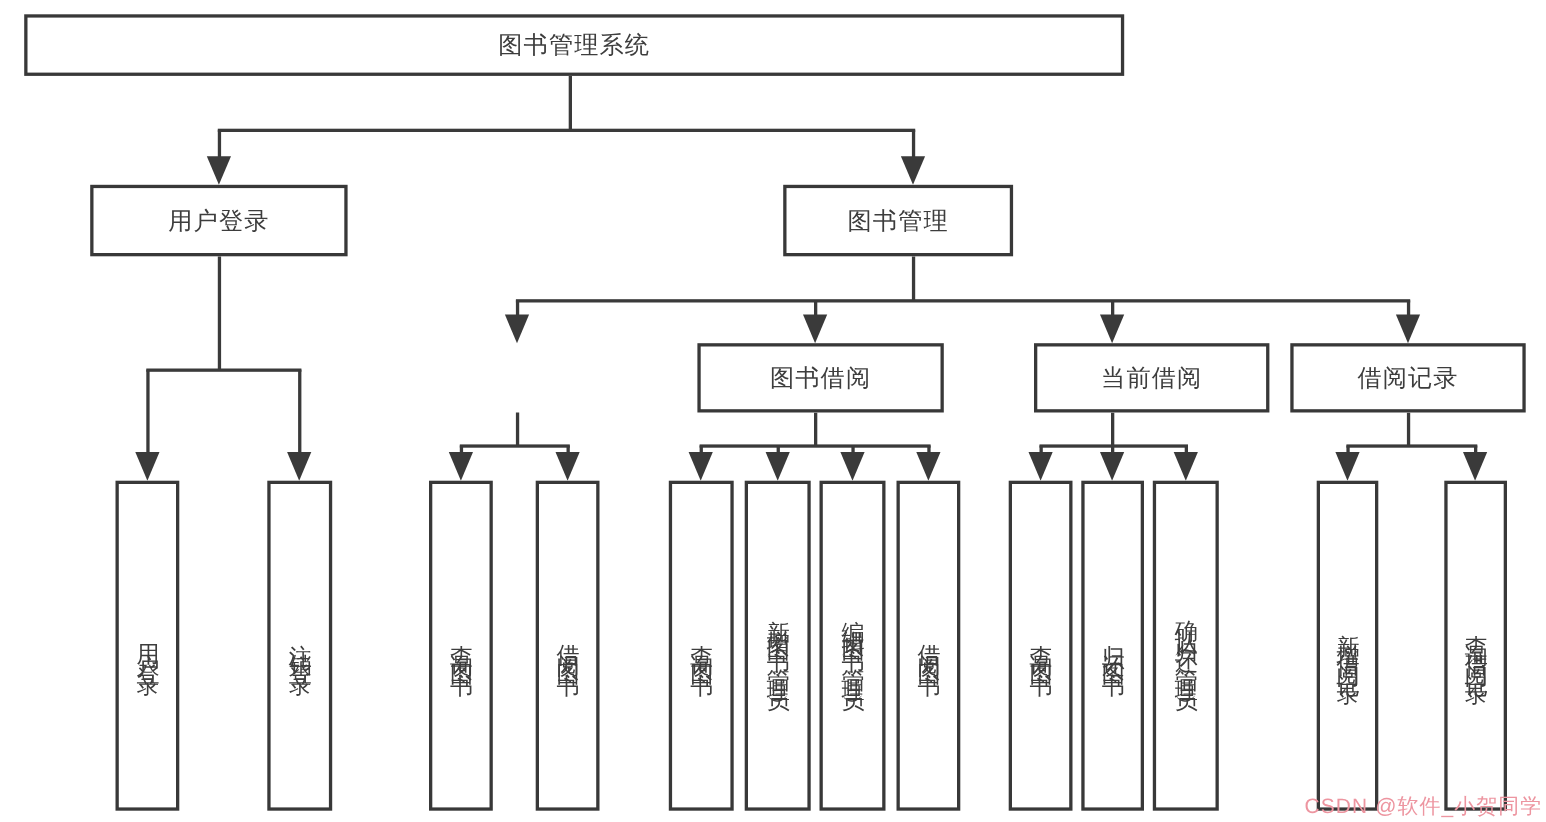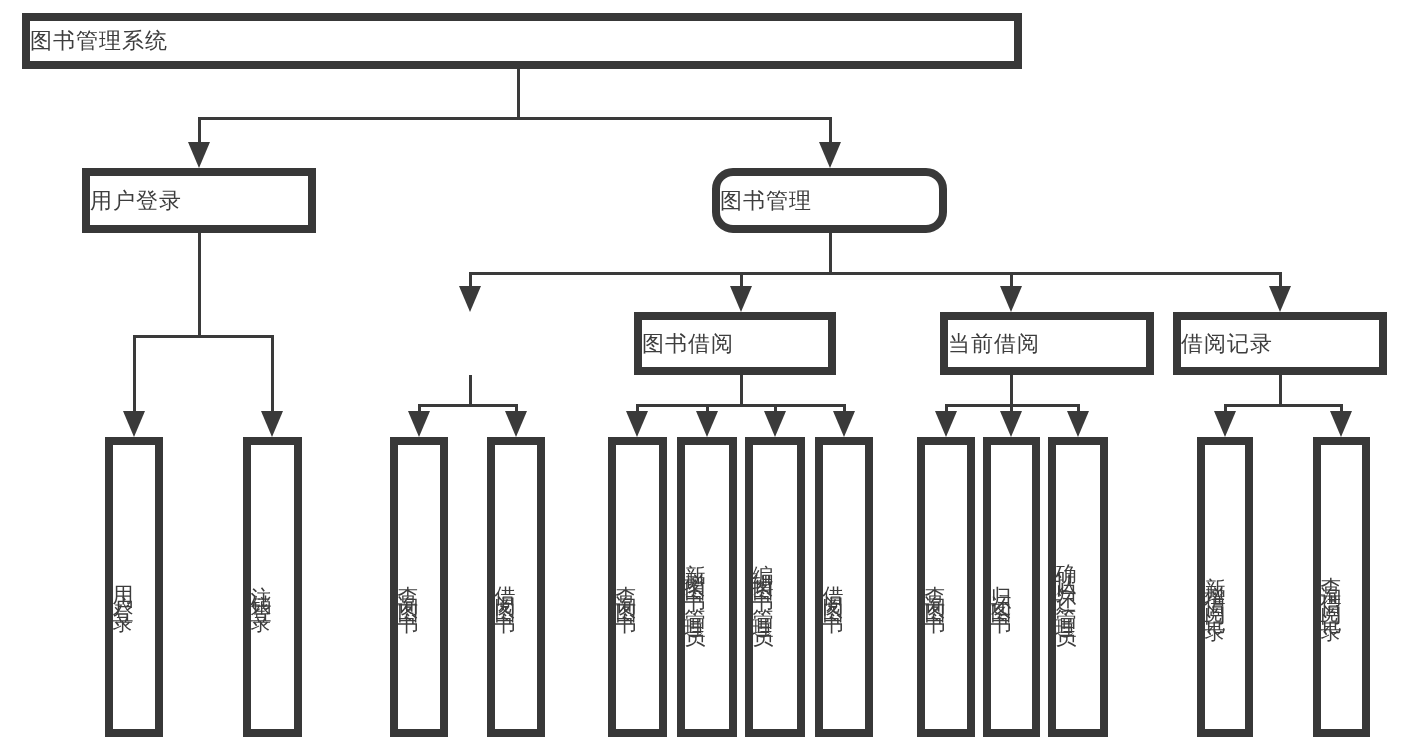--- a/index.html
+++ b/index.html
@@ -12,24 +12,24 @@
     position: relative;
     width: 1405px;
     height: 747px;
     background: #ffffff;
     overflow: hidden;
   }
   .node {
     position: absolute;
     box-sizing: border-box;
     background: #ffffff;
-    border: 8px solid #14b8a6;
+    border: 3px solid #14b8a6;
     display: flex;
     align-items: center;
-    justify-content: flex-start;
+    justify-content: center;
     color: #3d3d3d;
     font-size: 22px;
     line-height: 1;
     z-index: 2;
   }
   .node .lbl { letter-spacing: 1px; white-space: nowrap; }
   .node.vertical .lbl {
     writing-mode: vertical-rl;
     text-orientation: mixed;
     letter-spacing: 9px;
@@ -57,30 +57,31 @@
     font-size: 19px;
     letter-spacing: 1px;
     z-index: 3;
     white-space: nowrap;
   }
 </style>
 </head>
 <body>
 
 <div id="canvas">
+  <div id="watermark" style="color: rgb(237, 149, 160);">CSDN @软件_小贺同学</div>
 <div class="node" style="left: 22px; top: 13px; width: 1000px; height: 56px; border-color: rgb(56, 56, 56); background: rgb(255, 255, 255); color: rgb(61, 61, 61);">
       <span class="lbl">图书管理系统</span>
     </div>
     <div class="node" style="left: 82px; top: 168px; width: 234px; height: 65px; border-color: rgb(56, 56, 56); background: rgb(255, 255, 255); color: rgb(61, 61, 61);">
       <span class="lbl">用户登录</span>
     </div>
-    <div class="node" style="left: 712px; top: 168px; width: 235px; height: 65px; border-color: rgb(56, 56, 56); background: rgb(255, 255, 255); color: rgb(61, 61, 61); border-radius: 21px;">
+    <div class="node" style="left: 712px; top: 168px; width: 209px; height: 65px; border-color: rgb(56, 56, 56); background: rgb(255, 255, 255); color: rgb(61, 61, 61);">
       <span class="lbl">图书管理</span>
     </div>
-    <div class="node" style="left: 634px; top: 312px; width: 202px; height: 63px; border-color: rgb(56, 56, 56); background: rgb(255, 255, 255); color: rgb(61, 61, 61);">
+    <div class="node" style="left: 634px; top: 312px; width: 224px; height: 63px; border-color: rgb(56, 56, 56); background: rgb(255, 255, 255); color: rgb(61, 61, 61);">
       <span class="lbl">图书借阅</span>
     </div>
     <div class="node" style="left: 940px; top: 312px; width: 214px; height: 63px; border-color: rgb(56, 56, 56); background: rgb(255, 255, 255); color: rgb(61, 61, 61);">
       <span class="lbl">当前借阅</span>
     </div>
     <div class="node" style="left: 1173px; top: 312px; width: 214px; height: 63px; border-color: rgb(56, 56, 56); background: rgb(255, 255, 255); color: rgb(61, 61, 61);">
       <span class="lbl">借阅记录</span>
     </div>
     <div class="node vertical" style="left: 105px; top: 437px; width: 58px; height: 300px; border-color: rgb(56, 56, 56); background: rgb(255, 255, 255); color: rgb(61, 61, 61);">
       <span class="lbl">用户登录</span>

